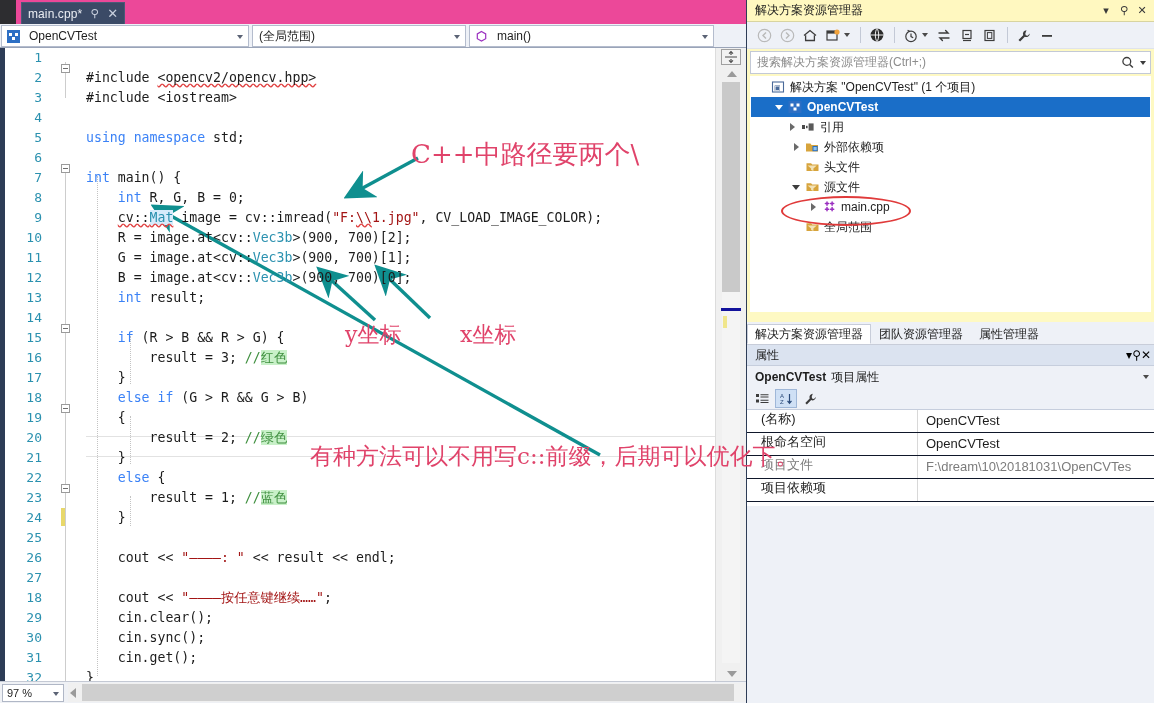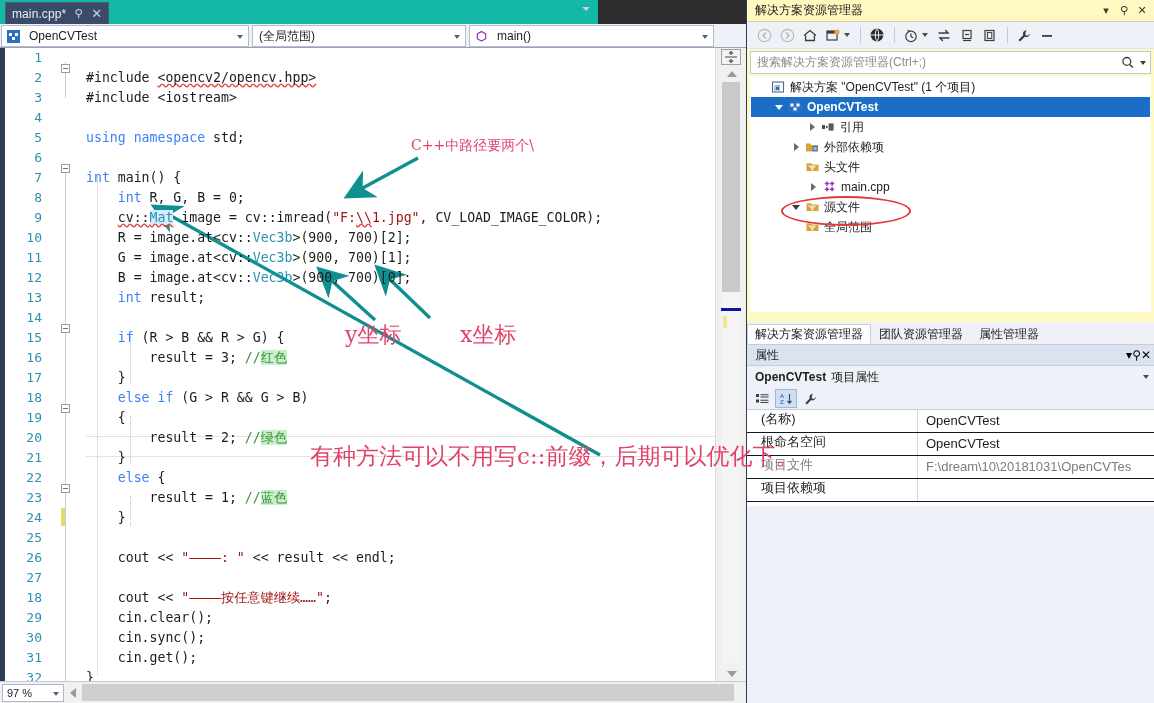--- a/index.html
+++ b/index.html
@@ -7,21 +7,21 @@
     width:1154px;height:703px;overflow:hidden;
     background:#ffffff;
     font-family:"Liberation Sans","DejaVu Sans",sans-serif;
     font-size:12px;
     -webkit-font-smoothing:antialiased;
   }
   .app{position:relative;width:1154px;height:703px;}
 
   
   .editor-region{position:absolute;left:0;top:0;width:746px;height:703px;background:#2d2d30;}
-  .tabstrip{position:absolute;left:0;top:0;width:598px;height:24px;background:#14b8a6;}
+  .tabstrip{position:absolute;left:16px;top:0;width:746px;height:24px;background:#ec4899;}
   .tab{
     position:absolute;left:5px;top:2px;height:22px;
     background:#3b4a66;border-top:1px solid #4a5a77;border-left:1px solid #4a5a77;border-right:1px solid #4a5a77;
     display:flex;align-items:center;padding:0 6px;box-sizing:border-box;color:#e8eaf0;font-size:12px;
   }
   .tab .tab-name{color:#e9ecf2;letter-spacing:.1px;}
   .tab .tab-pin{margin-left:9px;color:#c9d0de;font-size:11px;transform:scaleX(-1);}
   .tab .tab-close{margin-left:8px;color:#c9d0de;font-size:13px;line-height:1;}
   .tabstrip-caret{position:absolute;right:8px;top:7px;width:0;height:0;border-left:4px solid transparent;border-right:4px solid transparent;border-top:4px solid #c8cedb;}
 
@@ -394,21 +394,21 @@
             <span class="tri-open white"></span>
           </span>
           <span class="ticon">
             <svg width="15" height="14" viewBox="0 0 15 14">
               <rect x="0.5" y="1" width="13" height="12" fill="#2d6fc4"></rect>
               <path d="M2.5 3.5h3v3h-3zM8.5 3.5h3v3h-3zM5.5 7.5h3v3h-3z" fill="#ffffff"></path>
             </svg>
           </span>
           <span style="padding-left: 3px;">OpenCVTest</span>
         </div>
-        <div class="tree-row" style="padding-left: 54px;">
+        <div class="tree-row" style="padding-left: 34px;">
           <span class="tw">
             <span class="tri"></span>
           </span>
           <span class="ticon">
             <svg width="15" height="14" viewBox="0 0 15 14">
               <rect x="1" y="5" width="3" height="4" fill="#4a4a4a"></rect>
               <rect x="5" y="5.8" width="1.6" height="2.4" fill="#4a4a4a"></rect>
               <rect x="7.6" y="3.4" width="5" height="7.2" fill="#5a5a5a"></rect>
             </svg>
           </span>
@@ -430,42 +430,42 @@
         <div class="tree-row" style="padding-left: 38px;">
           <span class="tw"></span>
           <span class="ticon">
             <svg width="15" height="14" viewBox="0 0 15 14">
               <path d="M1.5 3.2h4.6l1.1 1.3h6.3v6.5H1.5z" fill="#d7a43c"></path>
               <path d="M2.6 5.6h9.2l-3.4 3v2.4l-2.3-1V8.6z" fill="#f2e2b8"></path>
             </svg>
           </span>
           <span style="padding-left: 3px;">头文件</span>
         </div>
+        <div class="tree-row" style="padding-left: 38px;">
+          <span class="tw">
+            <span class="tri-open"></span>
+          </span>
+          <span class="ticon">
+            <svg width="15" height="14" viewBox="0 0 15 14">
+              <path d="M1.5 3.2h4.6l1.1 1.3h6.3v6.5H1.5z" fill="#d7a43c"></path>
+              <path d="M2.6 5.6h9.2l-3.4 3v2.4l-2.3-1V8.6z" fill="#f2e2b8"></path>
+            </svg>
+          </span>
+          <span style="padding-left: 3px;">源文件</span>
+        </div>
         <div class="tree-row" style="padding-left: 55px;">
           <span class="tw">
             <span class="tri"></span>
           </span>
           <span class="ticon">
             <svg width="15" height="14" viewBox="0 0 15 14">
               <path d="M3.4 3.6h3.2M5 2v3.2M8.5 3.6h3.2M10.1 2v3.2M3.4 9.2h3.2M5 7.6v3.2M8.5 9.2h3.2M10.1 7.6v3.2" stroke="#9b30c0" stroke-width="1.5" stroke-linecap="round"></path>
             </svg>
           </span>
           <span style="padding-left: 3px;">main.cpp</span>
-        </div>
-        <div class="tree-row" style="padding-left: 38px;">
-          <span class="tw">
-            <span class="tri-open"></span>
-          </span>
-          <span class="ticon">
-            <svg width="15" height="14" viewBox="0 0 15 14">
-              <path d="M1.5 3.2h4.6l1.1 1.3h6.3v6.5H1.5z" fill="#d7a43c"></path>
-              <path d="M2.6 5.6h9.2l-3.4 3v2.4l-2.3-1V8.6z" fill="#f2e2b8"></path>
-            </svg>
-          </span>
-          <span style="padding-left: 3px;">源文件</span>
         </div>
         <div class="tree-row" style="padding-left: 38px;">
           <span class="tw"></span>
           <span class="ticon">
             <svg width="15" height="14" viewBox="0 0 15 14">
               <path d="M1.5 3.2h4.6l1.1 1.3h6.3v6.5H1.5z" fill="#d7a43c"></path>
               <path d="M2.6 5.6h9.2l-3.4 3v2.4l-2.3-1V8.6z" fill="#f2e2b8"></path>
             </svg>
           </span>
           <span style="padding-left: 3px;">全局范围</span>
@@ -549,20 +549,20 @@
 
       <path d="M418,158 L348,196" stroke="#0f8f8f" stroke-width="3.4" fill="none" marker-end="url(#ah)"></path>
 
       <path d="M600,455 L155,207" stroke="#0f8f8f" stroke-width="3.4" fill="none" marker-end="url(#ah)"></path>
 
       <path d="M375,320 L320,270" stroke="#0f8f8f" stroke-width="3.4" fill="none" marker-end="url(#ah)"></path>
 
       <path d="M430,318 L378,268" stroke="#0f8f8f" stroke-width="3.4" fill="none" marker-end="url(#ah)"></path>
     </svg>
 
-    <div class="anno-text" style="left:411px;top:137px;font-size:14px;">C++中路径要两个\</div>
+    <div class="anno-text" style="left:411px;top:137px;font-size:26px;">C++中路径要两个\</div>
     <div class="anno-text" style="left:345px;top:320px;font-size:22px;">y坐标</div>
     <div class="anno-text" style="left:460px;top:320px;font-size:22px;">x坐标</div>
     <div class="anno-text" style="left:310px;top:441px;font-size:23px;">有种方法可以不用写c::前缀，后期可以优化下。</div>
 
     <div class="red-ellipse" style="left:781px;top:196px;width:126px;height:26px;"></div>
   </div>
 </div>
 
 </body></html>

